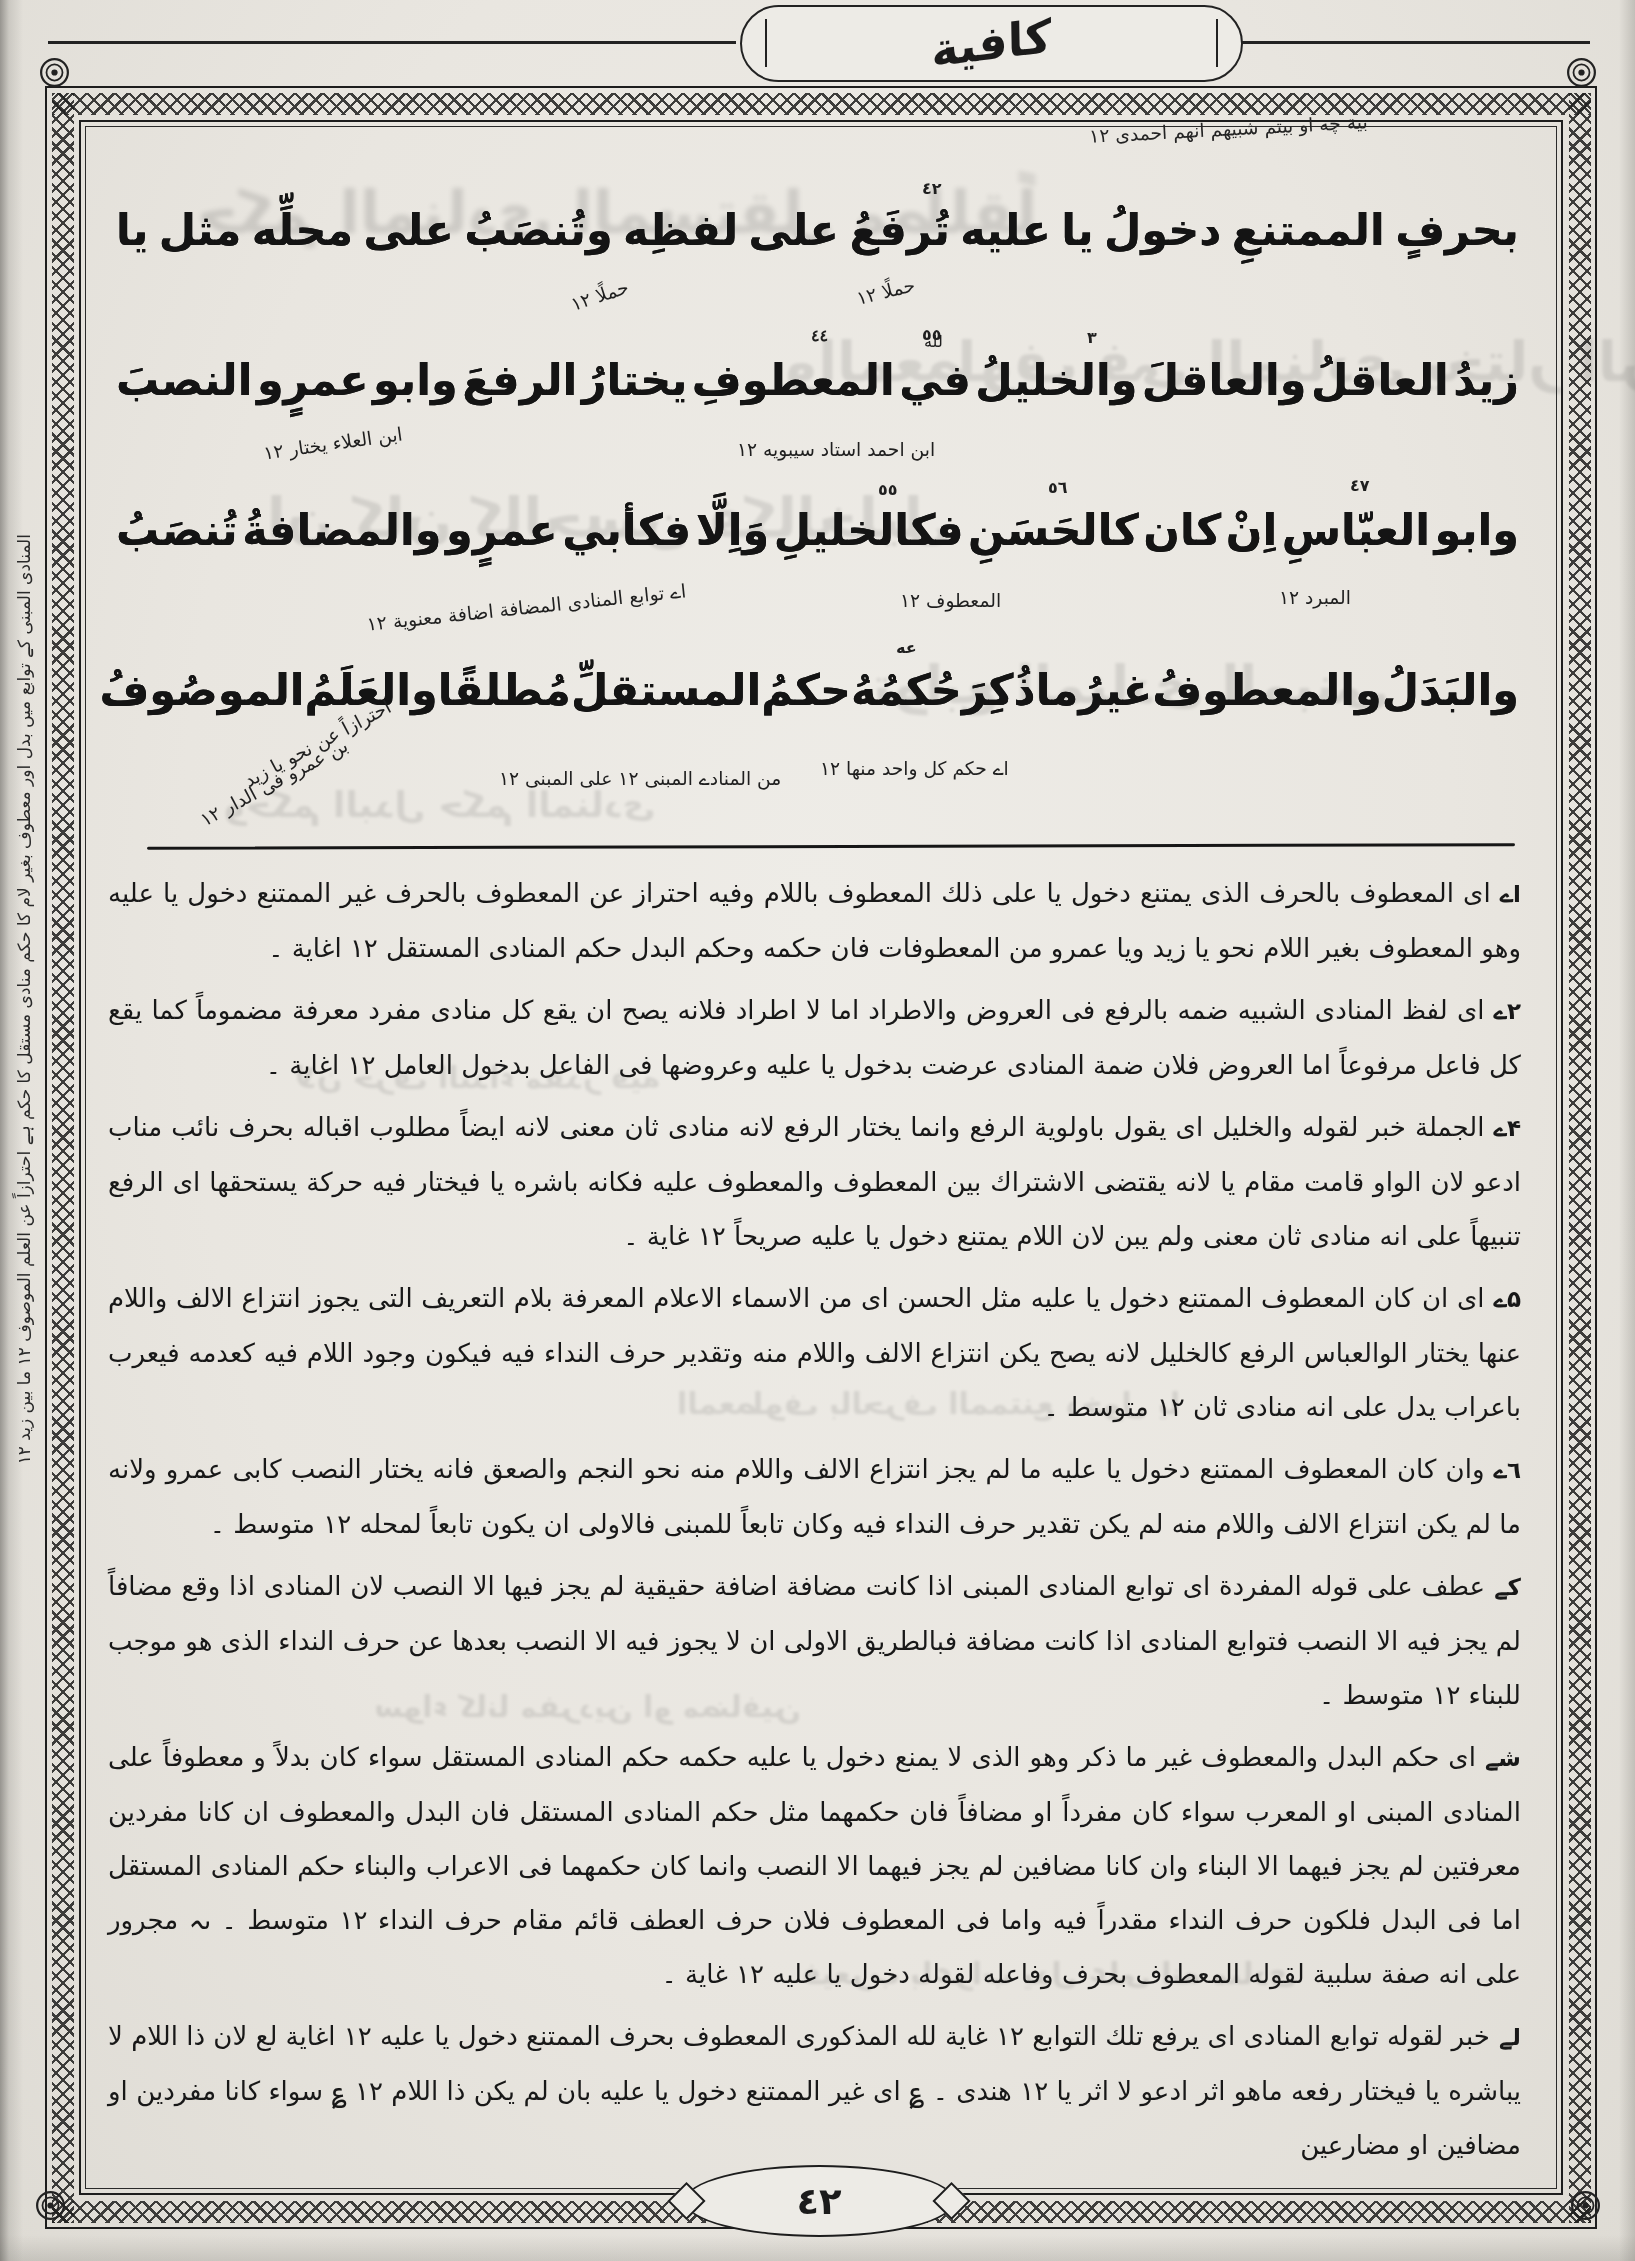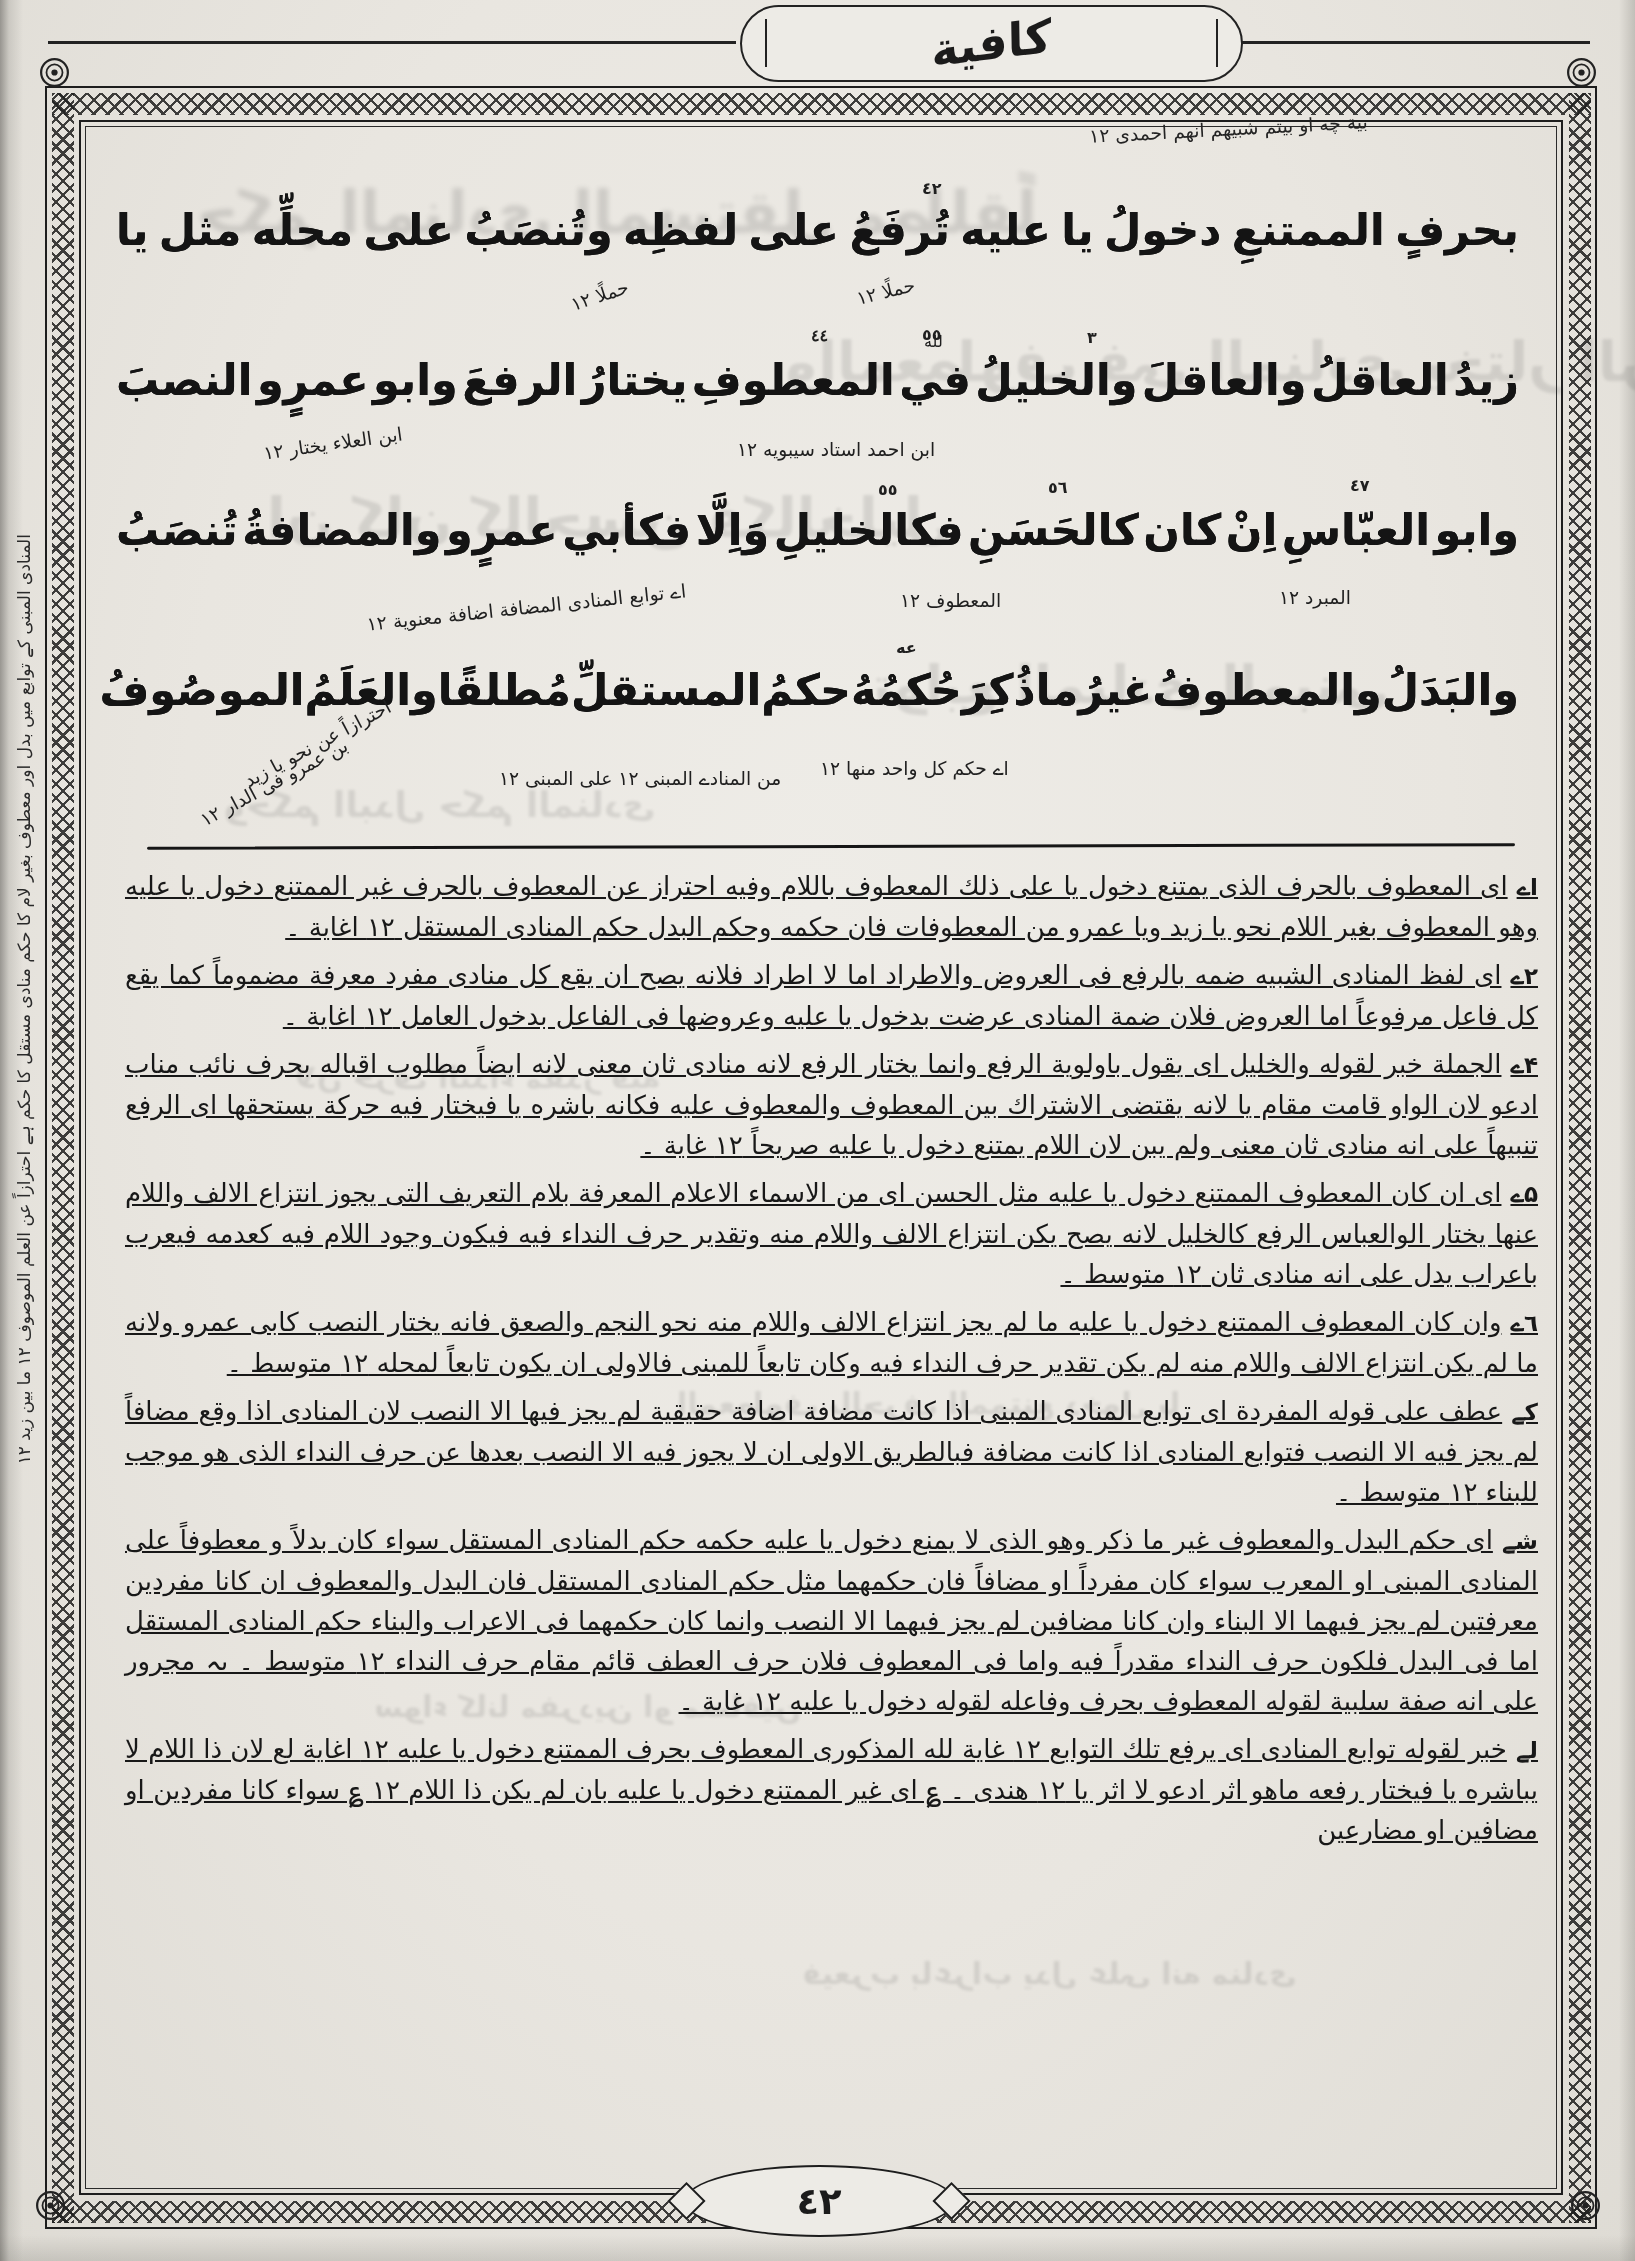--- a/index.html
+++ b/index.html
@@ -46,22 +46,22 @@
     text-shadow:0 0 0.5px #141414;}
   .spread{display:flex;justify-content:space-between;align-items:baseline;}
   .annot-top{position:absolute;right:151px;top:-5.3px;width:677px;font-size:18.7px;color:#242424;
     transform:rotate(-3deg);white-space:nowrap;font-weight:500;}
   .gloss{position:absolute;font-size:18.7px;color:#1f1f1f;white-space:nowrap;font-weight:500;}
   .supmark{position:absolute;font-size:16px;color:#1f1f1f;white-space:nowrap;font-weight:700;}
   
   .divider{position:absolute;left:147px;top:845px;width:1368px;height:3.1px;background:#161616;
     transform:rotate(-.15deg);border-radius:1.8px;}
   
-  .commentary{position:absolute;left:125px;top:866px;width:1413px;direction:rtl;
-    font-size:26px;line-height:40px;text-align:justify;color:#181818;font-weight:500;text-decoration:underline;}
+  .commentary{position:absolute;left:108px;top:866px;width:1413px;direction:rtl;
+    font-size:26px;line-height:54px;text-align:justify;color:#181818;font-weight:500;}
   .cpara{margin:0 0 8px 0;}
   .marker{font-weight:700;font-size:23px;padding-left:9px;}
   
   .margin-note{position:absolute;left:14.3px;top:1479px;width:945px;font-size:17px;color:#2a2a2a;
     transform:rotate(-90deg);transform-origin:0 0;white-space:nowrap;direction:rtl;}
   
   .pagenum{
     position:absolute;left:calc(50% - 134px);top:2165px;width:267px;height:68px;
     background:#edebe6;border:2.7px solid #1d1d1d;border-radius:50%;
     display:flex;align-items:center;justify-content:center;z-index:3;

